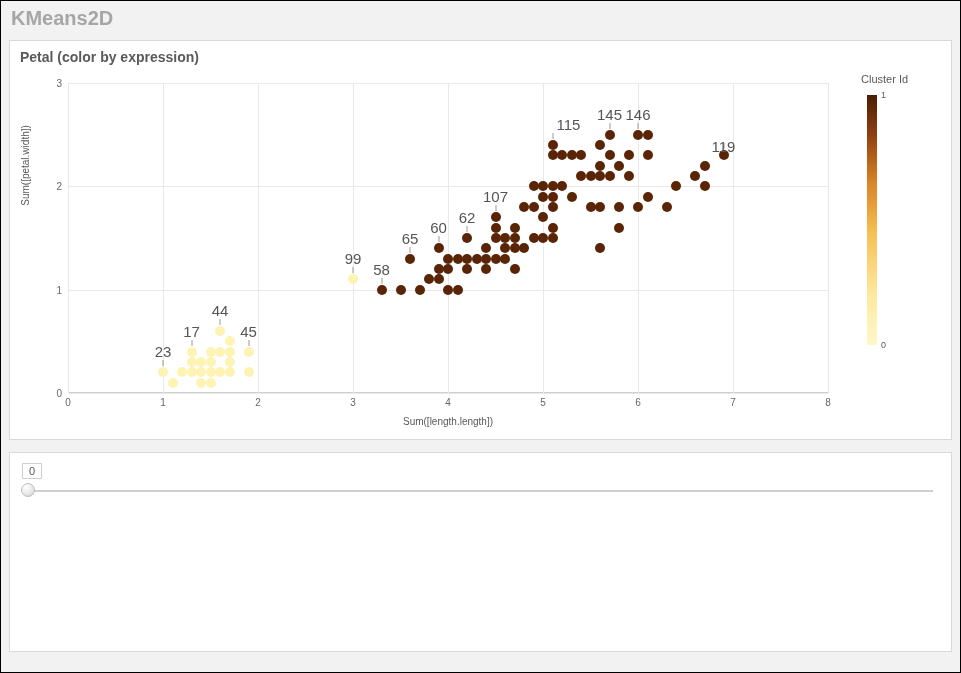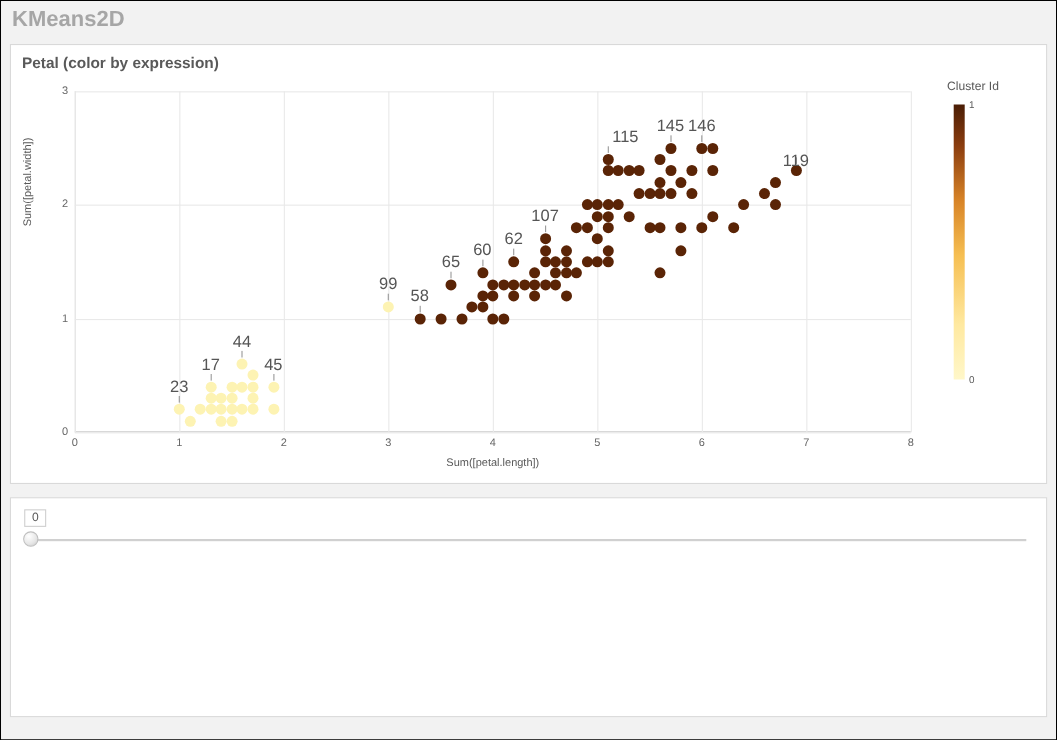--- a/index.html
+++ b/index.html
@@ -44,21 +44,21 @@
   <div class="sheet-title">KMeans2D</div>
 
   <div class="object chart-obj">
     <div class="obj-title">Petal (color by expression)</div>
     <div class="chart-area">
 
       <div class="plot" id="plot" style="left:48px; top:10px; width:760px; height:310px;">
 
         <div class="axis-line" style="left:0; right:0; bottom:0; height:1px;"></div>
         <div class="axis-line" style="left:0; top:0; bottom:0; width:1px;"></div>
-        <div class="axis-label x">Sum([petal.length])</div>
+        <div class="axis-label x">Sum([length.length])</div>
         <div class="axis-label y">Sum([petal.width])</div>
       <div class="grid" style="left: 0px; top: 0px; bottom: 0px; width: 1px;"></div>
           <div class="tick x" style="left: 0px; top: 314px;">0</div>
           <div class="grid" style="left: 95px; top: 0px; bottom: 0px; width: 1px;"></div>
           <div class="tick x" style="left: 95px; top: 314px;">1</div>
           <div class="grid" style="left: 190px; top: 0px; bottom: 0px; width: 1px;"></div>
           <div class="tick x" style="left: 190px; top: 314px;">2</div>
           <div class="grid" style="left: 285px; top: 0px; bottom: 0px; width: 1px;"></div>
           <div class="tick x" style="left: 285px; top: 314px;">3</div>
           <div class="grid" style="left: 380px; top: 0px; bottom: 0px; width: 1px;"></div>

